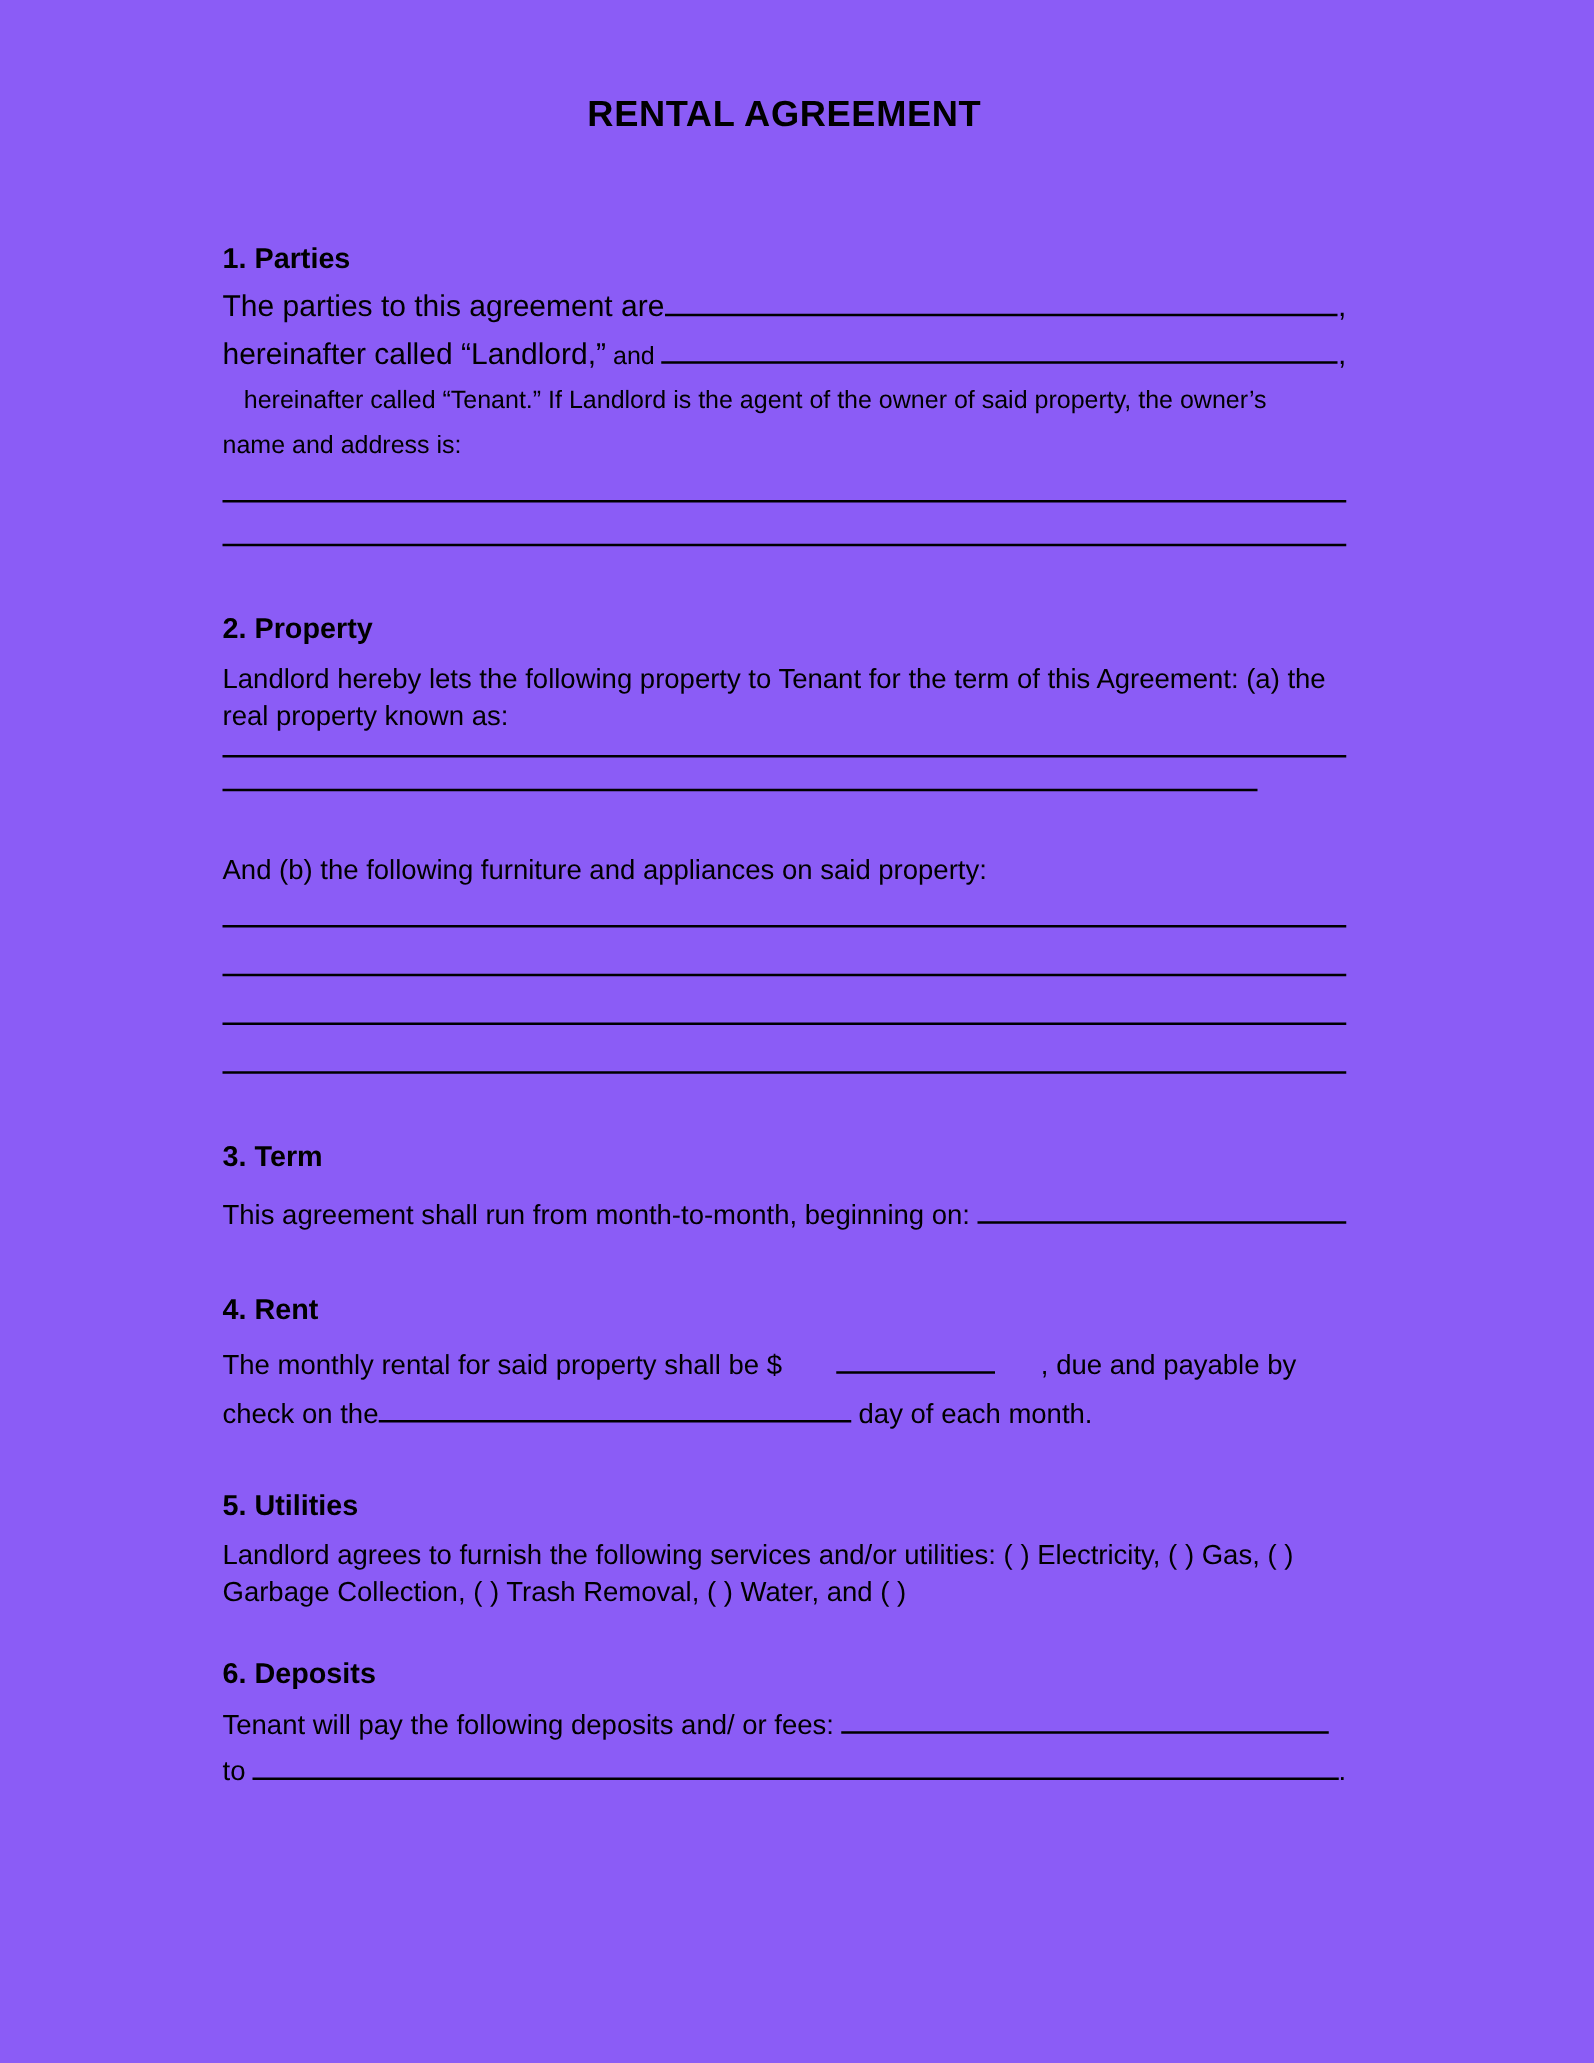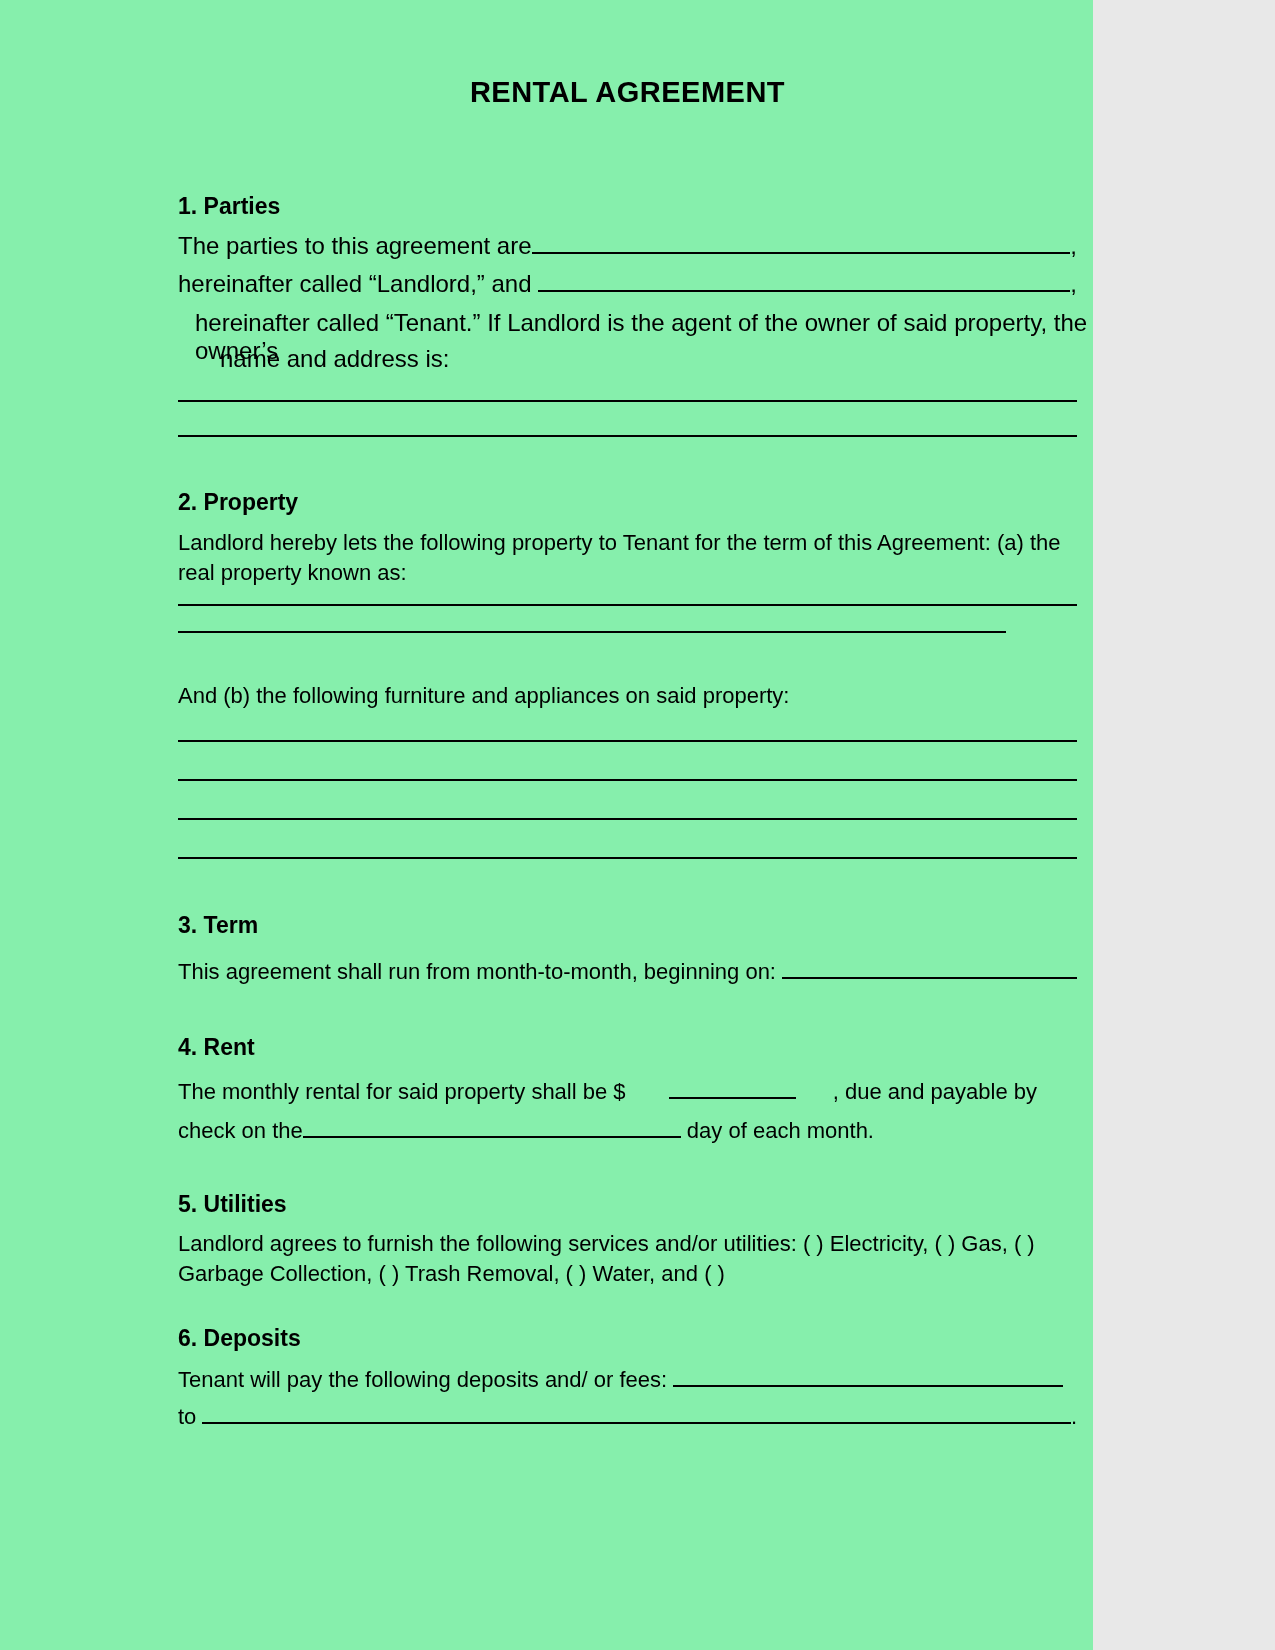--- a/index.html
+++ b/index.html
@@ -1,31 +1,31 @@
 <!DOCTYPE html>
 <html><head>
 <meta charset="utf-8">
 <style>
   html,body{margin:0;padding:0;background:#e8e8e8;}
   .page{
     position:relative;
-    width:1093px;height:1650px;
-    background:#86efac;
+    width:1275px;height:1650px;
+    background:#8b5cf6;
     font-family:"Liberation Sans","DejaVu Sans",sans-serif;
     color:#000;
     overflow:hidden;
   }
   .content-abs{position:absolute;left:178px;width:899px;}
   .title{
     font-size:29px;font-weight:bold;text-align:center;letter-spacing:.5px;
   }
   .heading{font-size:23px;font-weight:bold;}
   .body-text{font-size:22px;line-height:30px;}
   .p-large{font-size:24px;justify-content:flex-end;}
-  .p-small{font-size:24px;}
+  .p-small{font-size:20px;}
   .fill{display:flex;align-items:baseline;white-space:pre;}
   .blank{
     border-bottom:2px solid #000;
     margin-bottom:-3px;
     display:inline-block;
     height:1px;
   }
   .grow{flex:1 1 auto;}
   .hline{
     position:absolute;left:178px;
@@ -44,21 +44,21 @@
   <div class="content-abs fill p-large" style="top:232px;">
     <span>The parties to this agreement are</span><span class="blank grow"></span><span>,</span>
   </div>
 
   <div class="content-abs fill p-large" style="top:270px;">
     <span>hereinafter called “Landlord,”</span><span class="p-small"> and </span><span class="blank grow"></span><span>,</span>
   </div>
 
   <div class="content-abs p-small" style="top:309px;margin-left:17px;">hereinafter called “Tenant.”  If Landlord is the agent of the owner of said property, the owner’s</div>
 
-  <div class="content-abs p-small" style="top:345px;margin-left:42px;">name and address is:</div>
+  <div class="content-abs p-small" style="top:345px;">name and address is:</div>
 
   <div class="hline" style="top:400px;width:899px;"></div>
   <div class="hline" style="top:435px;width:899px;"></div>
 
   <div class="content-abs heading" style="top:489px;">2. Property</div>
 
   <div class="content-abs body-text" style="top:528px;">Landlord hereby lets the following property to Tenant for the term of this Agreement: (a) the real property known as:</div>
 
   <div class="hline" style="top:604px;width:899px;"></div>
   <div class="hline" style="top:631px;width:828px;"></div>

